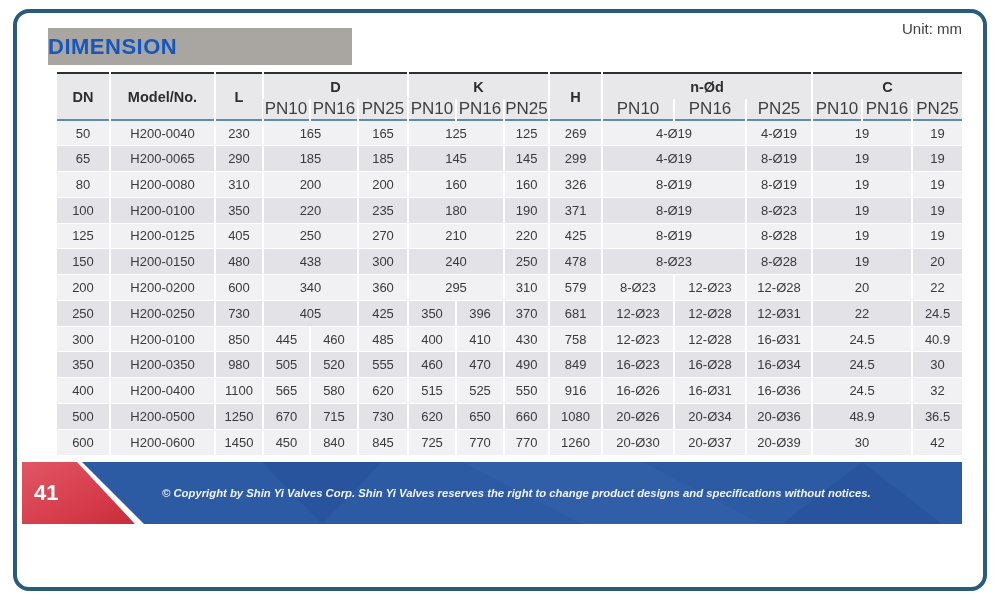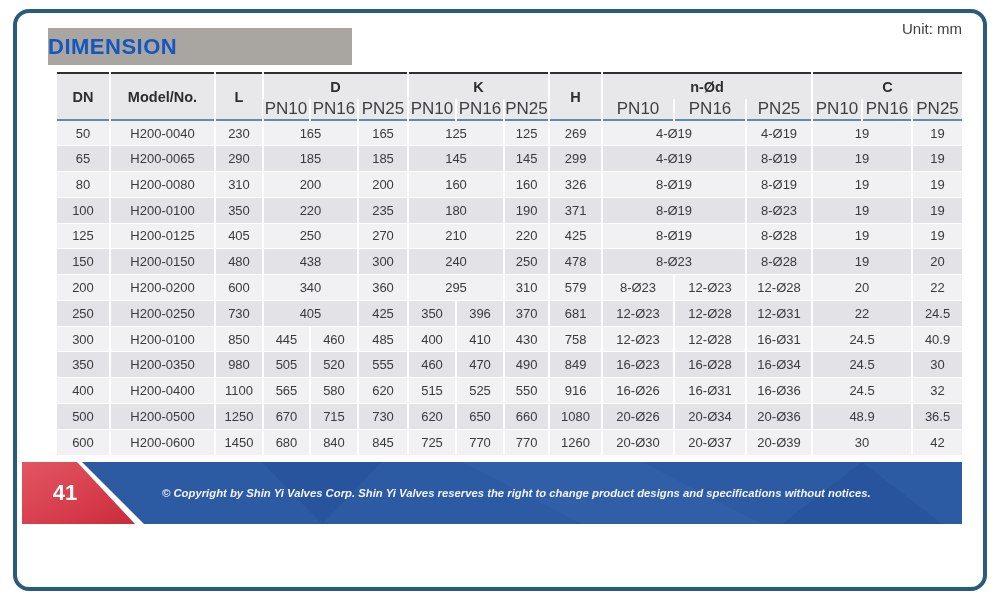--- a/index.html
+++ b/index.html
@@ -99,21 +99,20 @@
     left: 0; top: 0;
     width: 135px; height: 100%;
     background: linear-gradient(150deg, #e25663 0%, #d63c4b 55%, #c52836 100%);
     clip-path: polygon(0 0, 55px 0, 113px 100%, 0 100%);
   }
   .page-number {
     position: absolute;
     left: 12px; top: 50%;
     transform: translateY(-50%);
     width: 62px;
-    text-align: center;
     color: #ffffff;
     font-size: 22px;
     font-weight: bold;
   }
   .footer-copy {
     position: absolute;
     left: 140px; top: 50%;
     transform: translateY(-50%);
     color: #f2f4fb;
     font-style: italic;
@@ -361,21 +360,21 @@
           <td>20-Ø26</td>
           <td>20-Ø34</td>
           <td>20-Ø36</td>
           <td colspan="2">48.9</td>
           <td>36.5</td>
         </tr>
         <tr>
           <td>600</td>
           <td>H200-0600</td>
           <td>1450</td>
-          <td>680</td>
+          <td>450</td>
           <td>840</td>
           <td>845</td>
           <td>725</td>
           <td>770</td>
           <td>770</td>
           <td>1260</td>
           <td>20-Ø30</td>
           <td>20-Ø37</td>
           <td>20-Ø39</td>
           <td colspan="2">30</td>

